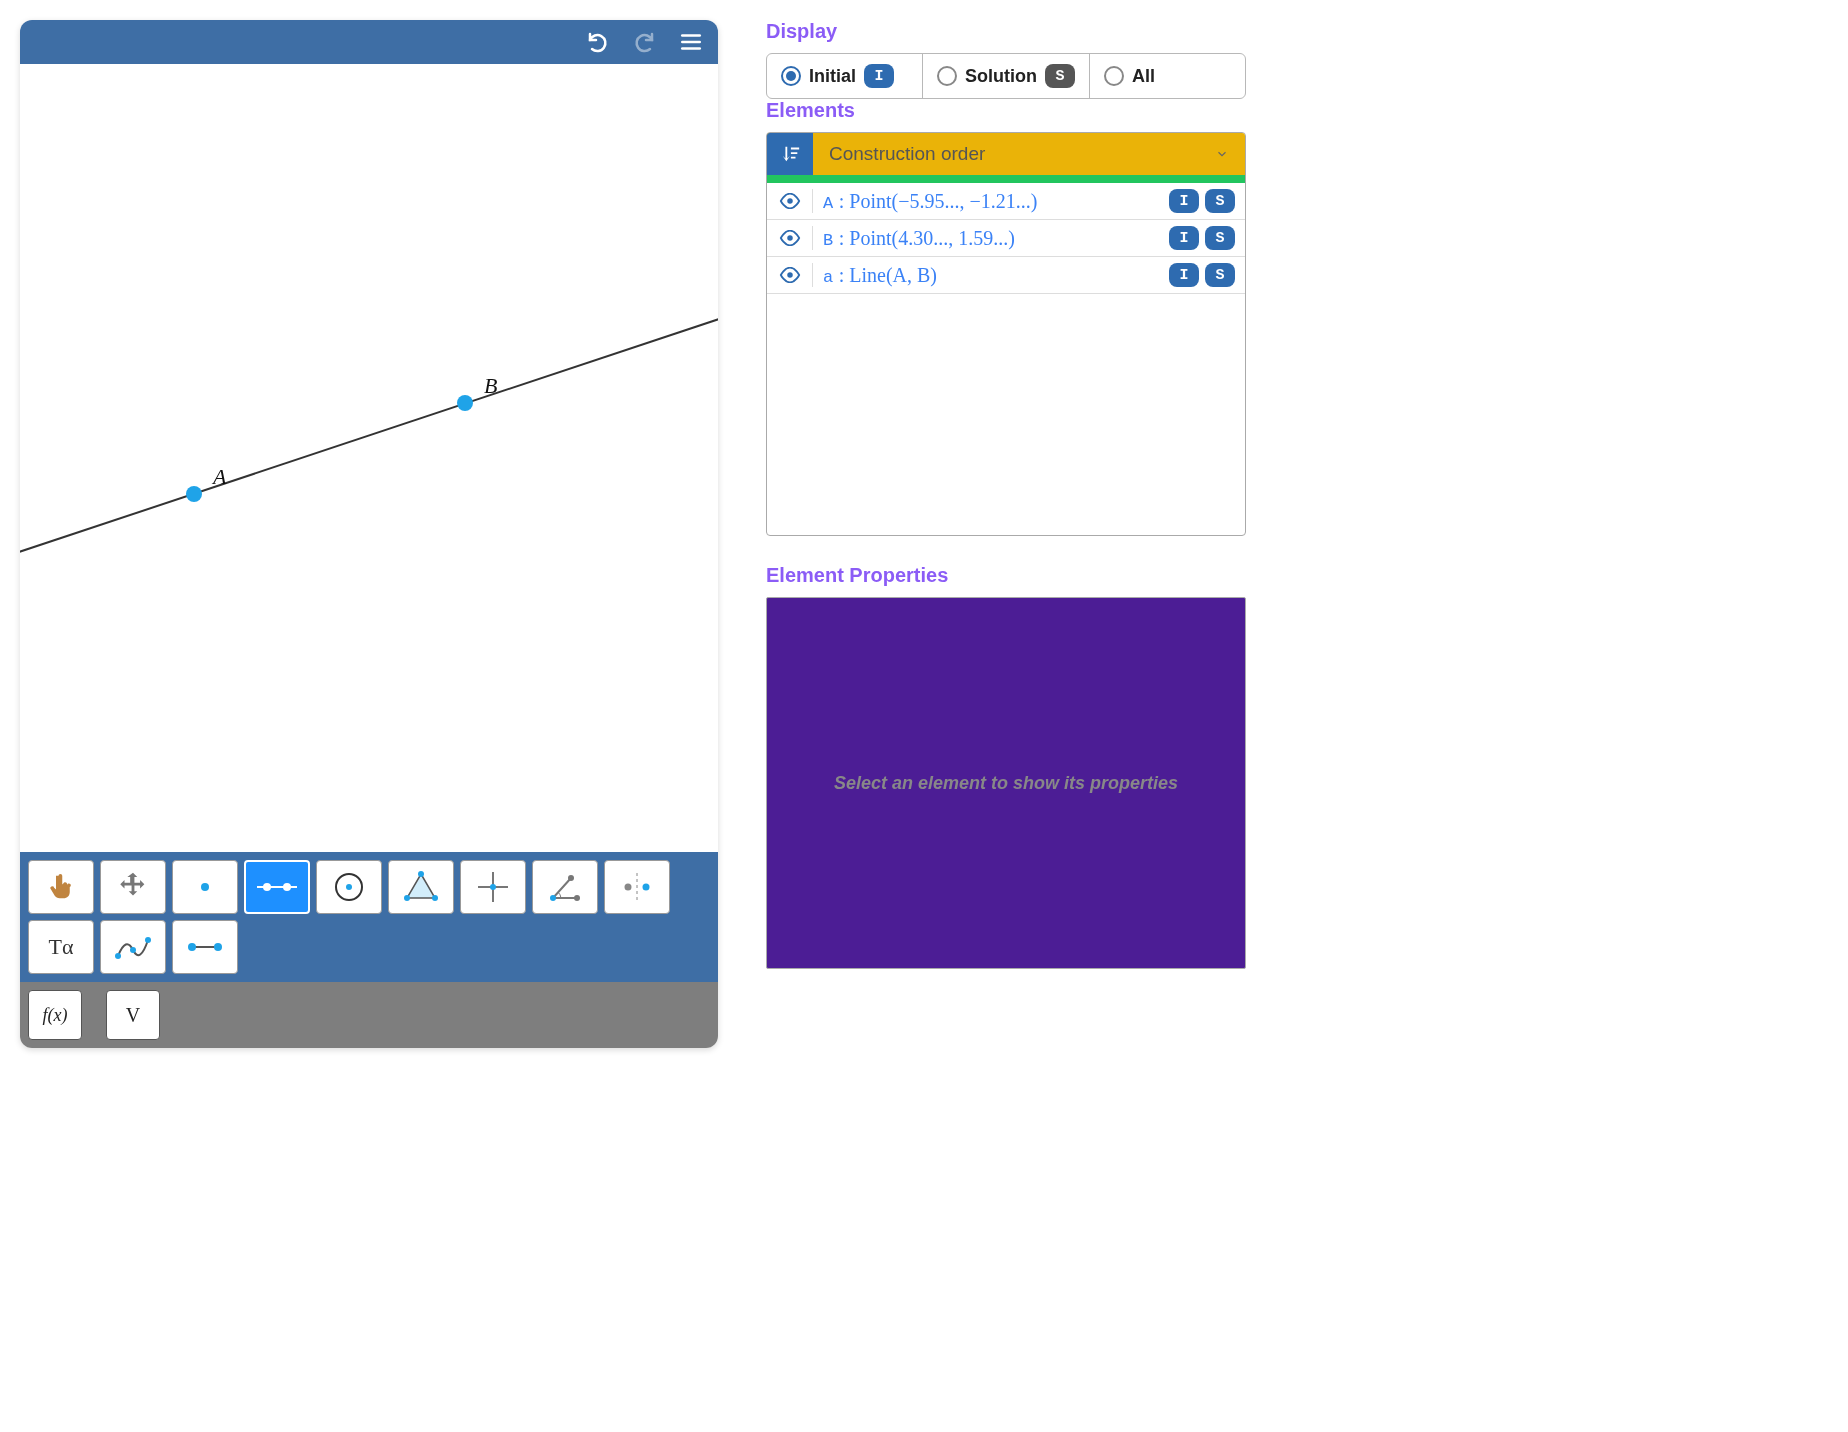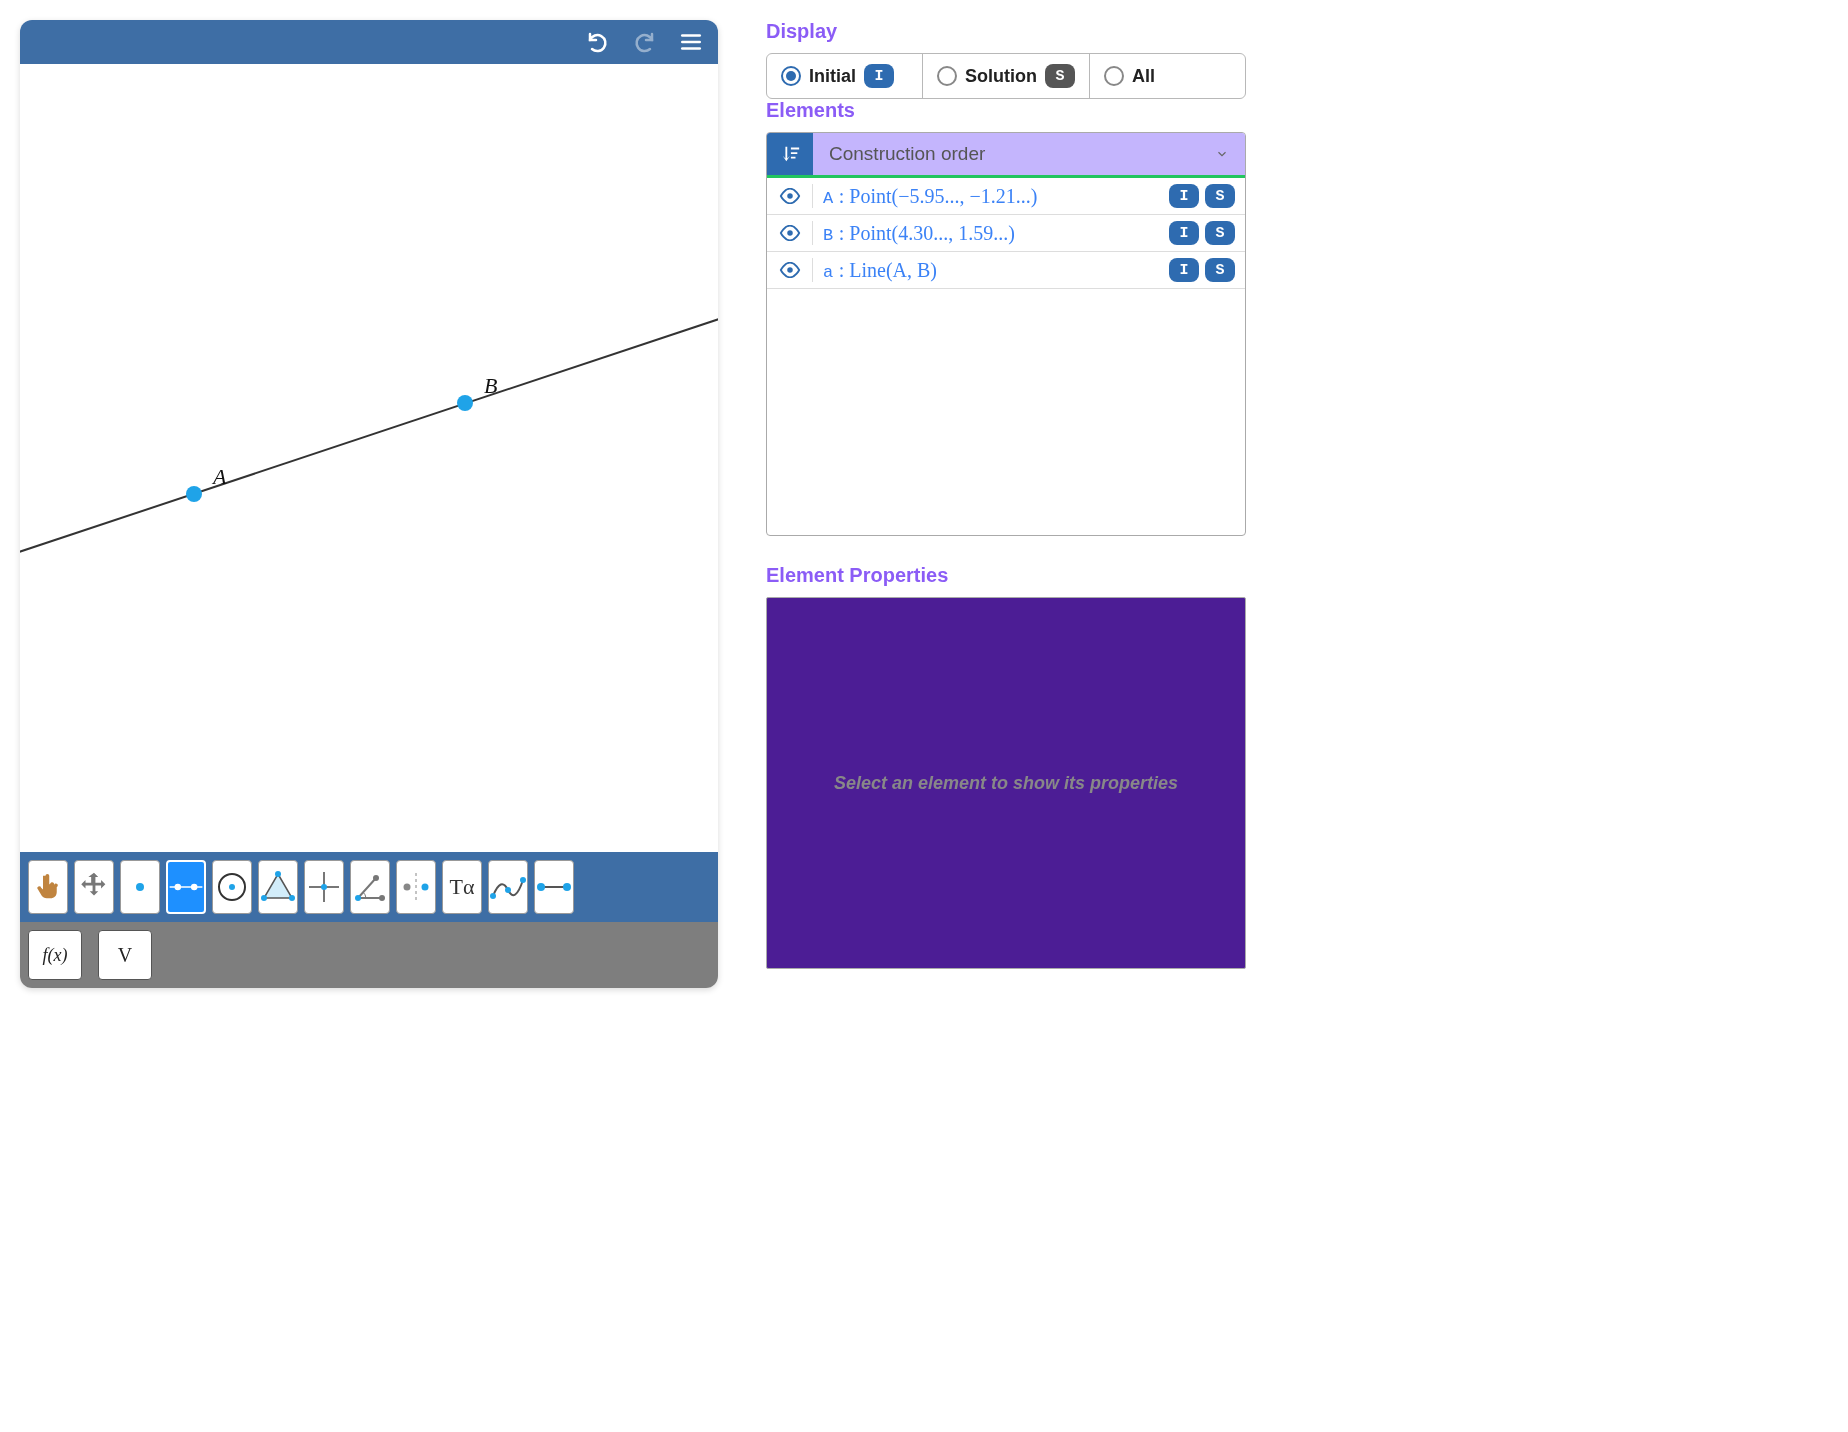--- a/index.html
+++ b/index.html
@@ -41,40 +41,40 @@
   }
   .canvas-area svg { width:100%; height:100%; display:block; }
   .toolbar {
     background: #3e6ea5;
     padding: 8px;
     display: flex;
     flex-wrap: wrap;
     gap: 6px;
   }
   .tool-btn {
-    width: 40px;
+    width: 66px;
     height: 54px;
     background: #fff;
     border: 1px solid #999;
     border-radius: 4px;
     display: flex;
     align-items: center;
     justify-content: center;
     cursor: pointer;
   }
   .tool-btn.active {
     background: #1e90ff;
     border: 2px solid #fff;
   }
   .tool-btn svg { display:block; }
   .bottom-bar {
     background: #7e7e7e;
     padding: 8px;
     display: flex;
-    gap: 16px;
+    gap: 24px;
   }
   .bottom-btn {
     width: 54px;
     height: 50px;
     background: #fff;
     border: 1px solid #555;
     border-radius: 4px;
     display:flex;
     align-items:center;
     justify-content:center;
@@ -144,22 +144,22 @@
     border: 1px solid #aaa;
     border-radius: 4px;
     height: 404px;
     overflow: hidden;
     margin-bottom: 28px;
     background: #fff;
   }
   .sort-row {
     display:flex;
     align-items:stretch;
-    border-bottom: 3px solid #22c55e;
-    background:#c4b5fd;
+    border-bottom: 8px solid #22c55e;
+    background:#eab308;
   }
   .sort-icon-cell {
     width: 46px;
     background: #2e6bb0;
     display:flex;
     align-items:center;
     justify-content:center;
   }
   .sort-select {
     flex:1;

